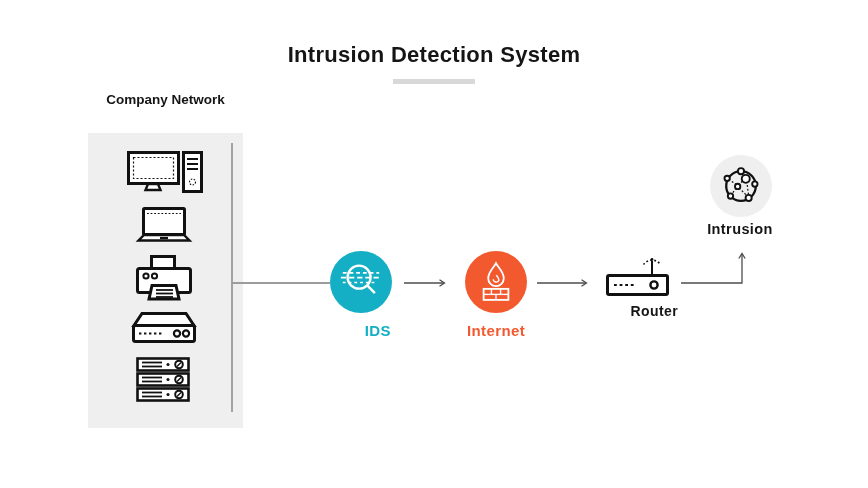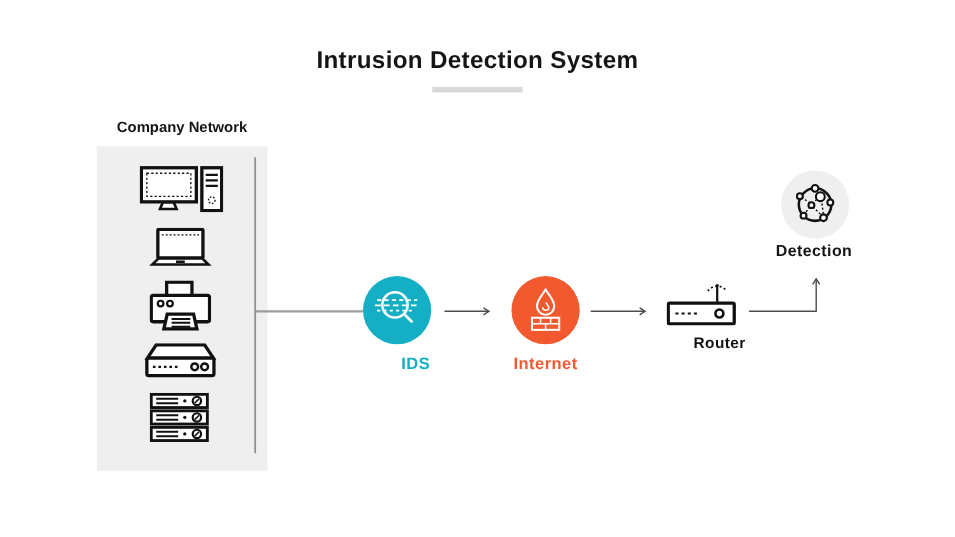--- a/index.html
+++ b/index.html
@@ -11,21 +11,21 @@
   .title {
     position:absolute; left:0; top:42px; width:100%;
     text-align:center; font-size:22px; font-weight:bold;
     color:var(--text-dark); letter-spacing:0.3px;
   }
   .title-underline {
     position:absolute; left:393px; top:79px; width:82px; height:5px;
     background:var(--underline-bar);
   }
   .network-label {
-    position:absolute; left:88px; top:108px; width:155px;
+    position:absolute; left:88px; top:92px; width:155px;
     text-align:center; font-size:13.5px; font-weight:bold; color:var(--text-dark);
   }
   .network-panel {
     position:absolute; left:88px; top:133px; width:155px; height:295px;
     background:var(--panel-bg);
   }
   .device { position:absolute; }
   .dev-desktop { left:127px; top:151px; }
   .dev-laptop  { left:134px; top:207px; }
   .dev-printer { left:136px; top:255px; }
@@ -201,15 +201,15 @@
       <line x1="28" y1="17" x2="30" y2="32" stroke-width="1.3" stroke-dasharray="2 2"></line>
       <circle cx="22" cy="6.5" r="3.2" stroke-width="2" fill="#fff"></circle>
       <circle cx="7.5" cy="14" r="2.8" stroke-width="2" fill="#fff"></circle>
       <circle cx="11" cy="32.5" r="2.8" stroke-width="2" fill="#fff"></circle>
       <circle cx="30" cy="34.5" r="3.2" stroke-width="2" fill="#fff"></circle>
       <circle cx="36.5" cy="20" r="2.8" stroke-width="2" fill="#fff"></circle>
       <circle cx="27" cy="14.5" r="4.2" stroke-width="2" fill="#fff"></circle>
       <circle cx="18.5" cy="22.5" r="2.8" stroke-width="2" fill="#fff"></circle>
     </svg>
   </div>
-  <div class="node-label internet-label">Detection</div>
+  <div class="node-label internet-label">Intrusion</div>
 
 </div>
 
 </body></html>

